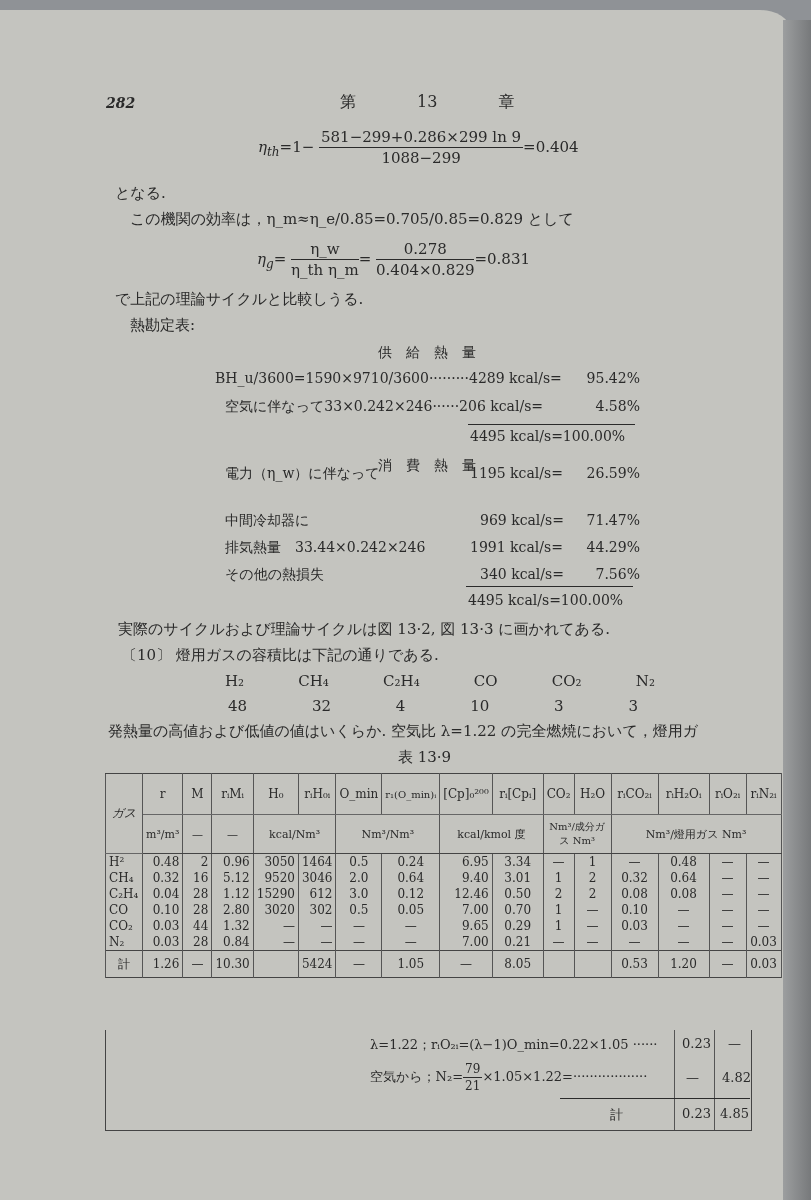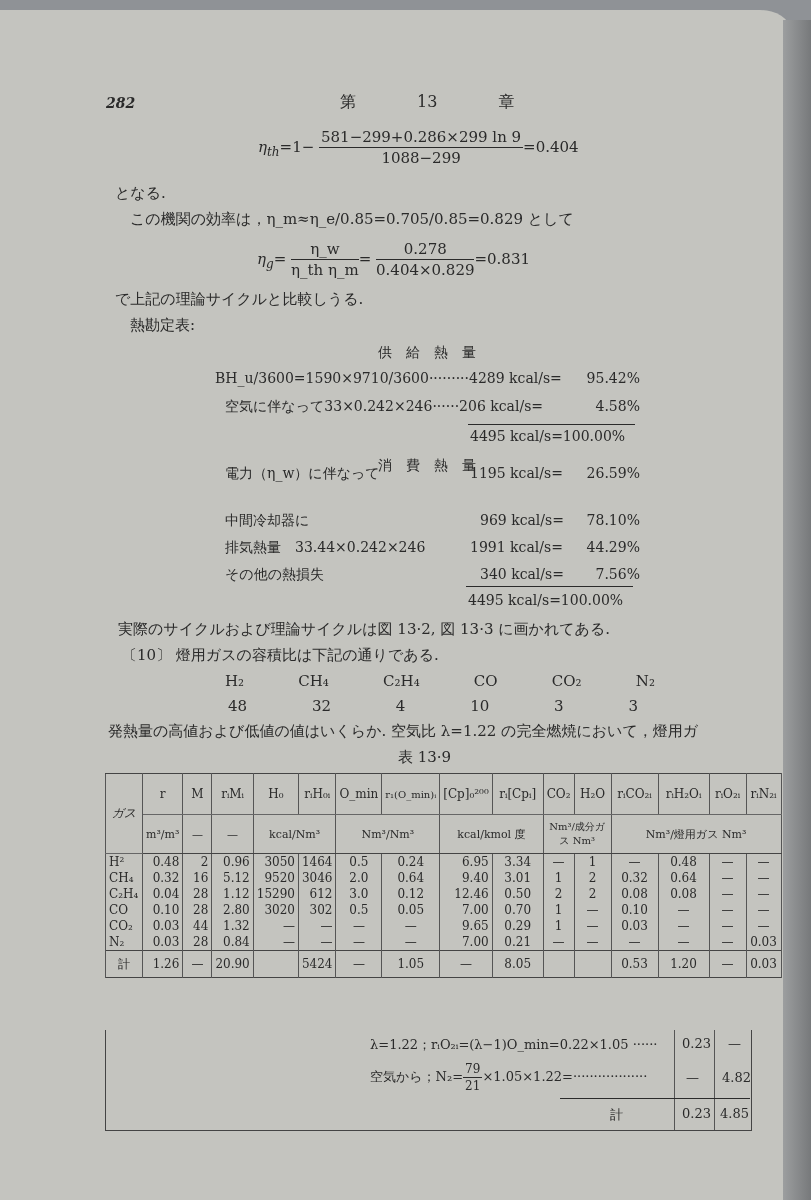--- a/index.html
+++ b/index.html
@@ -97,21 +97,21 @@
 
 <div class="abs heat-heading" style="left:378px;top:457px;">消費熱量</div>
 <div class="abs row-line" style="left:225px;top:465px;width:415px;">
   <span>電力（η_w）に伴なって</span>
   <span style="position:absolute;left:245px">1195 kcal/s=</span>
   <span style="position:absolute;right:0">26.59%</span>
 </div>
 <div class="abs row-line" style="left:225px;top:512px;width:415px;">
   <span>中間冷却器に</span>
   <span style="position:absolute;left:255px">969 kcal/s=</span>
-  <span style="position:absolute;right:0">78.10%</span>
+  <span style="position:absolute;right:0">71.47%</span>
 </div>
 <div class="abs row-line" style="left:225px;top:539px;width:415px;">
   <span>排気熱量　33.44×0.242×246</span>
   <span style="position:absolute;left:245px">1991 kcal/s=</span>
   <span style="position:absolute;right:0">44.29%</span>
 </div>
 <div class="abs row-line" style="left:225px;top:566px;width:415px;">
   <span>その他の熱損失</span>
   <span style="position:absolute;left:255px">340 kcal/s=</span>
   <span style="position:absolute;right:0">7.56%</span>
@@ -276,21 +276,21 @@
         <td style="text-align:center">—</td>
         <td style="text-align:center">—</td>
         <td style="text-align:center">—</td>
         <td style="text-align:center">—</td>
         <td style="text-align:center">0.03</td>
   </tr>
   <tr class="total">
     <td style="text-align:center">計</td>
         <td>1.26</td>
         <td style="text-align:center">—</td>
-        <td>20.90</td>
+        <td>10.30</td>
         <td></td>
         <td>5424</td>
         <td style="text-align:center">—</td>
         <td style="text-align:center">1.05</td>
         <td style="text-align:center">—</td>
         <td style="text-align:center">8.05</td>
         <td></td>
         <td></td>
         <td style="text-align:center">0.53</td>
         <td style="text-align:center">1.20</td>

